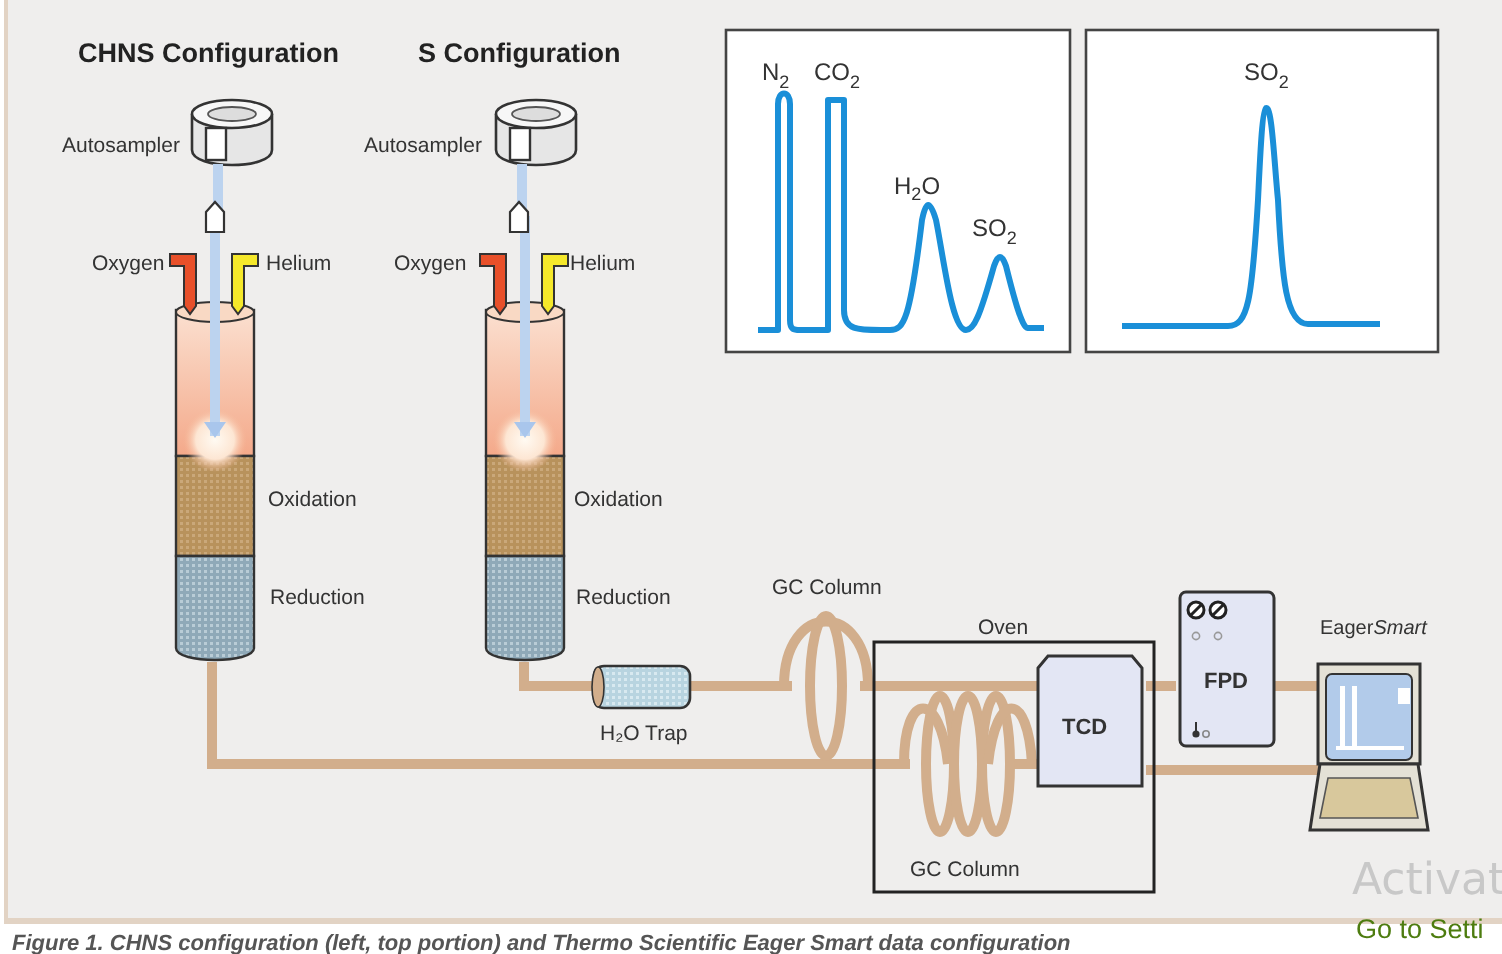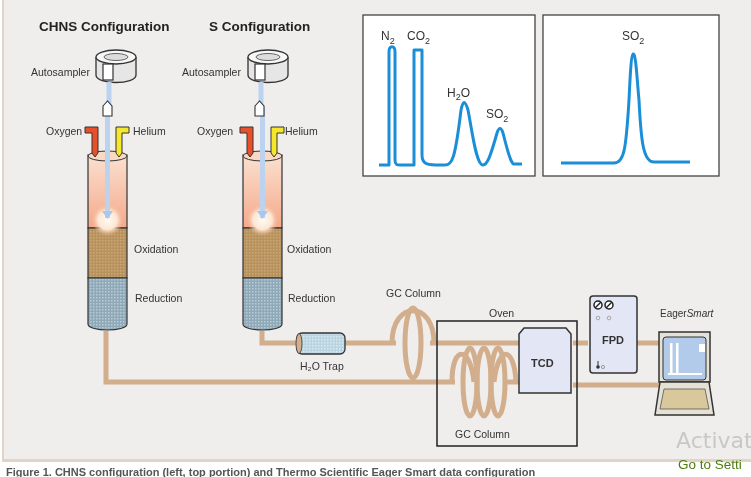--- a/index.html
+++ b/index.html
@@ -5,21 +5,21 @@
   html, body { margin:0; padding:0; }
   body { width:751px; height:477px; background:#ffffff; overflow:hidden; position:relative;
          font-family:"Liberation Sans", sans-serif; }
   #figure { position:absolute; left:2px; top:0; width:749px; height:462px; background:#efeeed;
             border-left:2px solid #e2d3c4; border-bottom:3px solid #e2d3c4; box-sizing:border-box; }
   svg { position:absolute; left:0; top:0; }
   .t { font-family:"Liberation Sans", sans-serif; fill:#2c2c2c; }
   .title { font-weight:bold; font-size:13.5px; fill:#222; }
   .lbl { font-size:10.5px; fill:#333; }
   .peak { font-size:12px; fill:#333; }
-  #caption { position:absolute; left:6px; top:466px; font-size:11px; font-weight:bold; 
+  #caption { position:absolute; left:6px; top:466px; font-size:11px; font-weight:bold; font-style:italic;
              color:#555; white-space:nowrap; font-family:"Liberation Sans", sans-serif; }
   #watermark1 { position:absolute; left:676px; top:428px; font-size:22px; color:#c8c8c8;
                 font-family:"DejaVu Sans", sans-serif; white-space:nowrap; }
   #watermark2 { position:absolute; left:678px; top:457px; font-size:13.5px; color:#4d7c0f;
                 font-family:Liberation Sans, sans-serif; white-space:nowrap; }
 </style>
 </head>
 <body>
 
 <div id="figure"></div>

